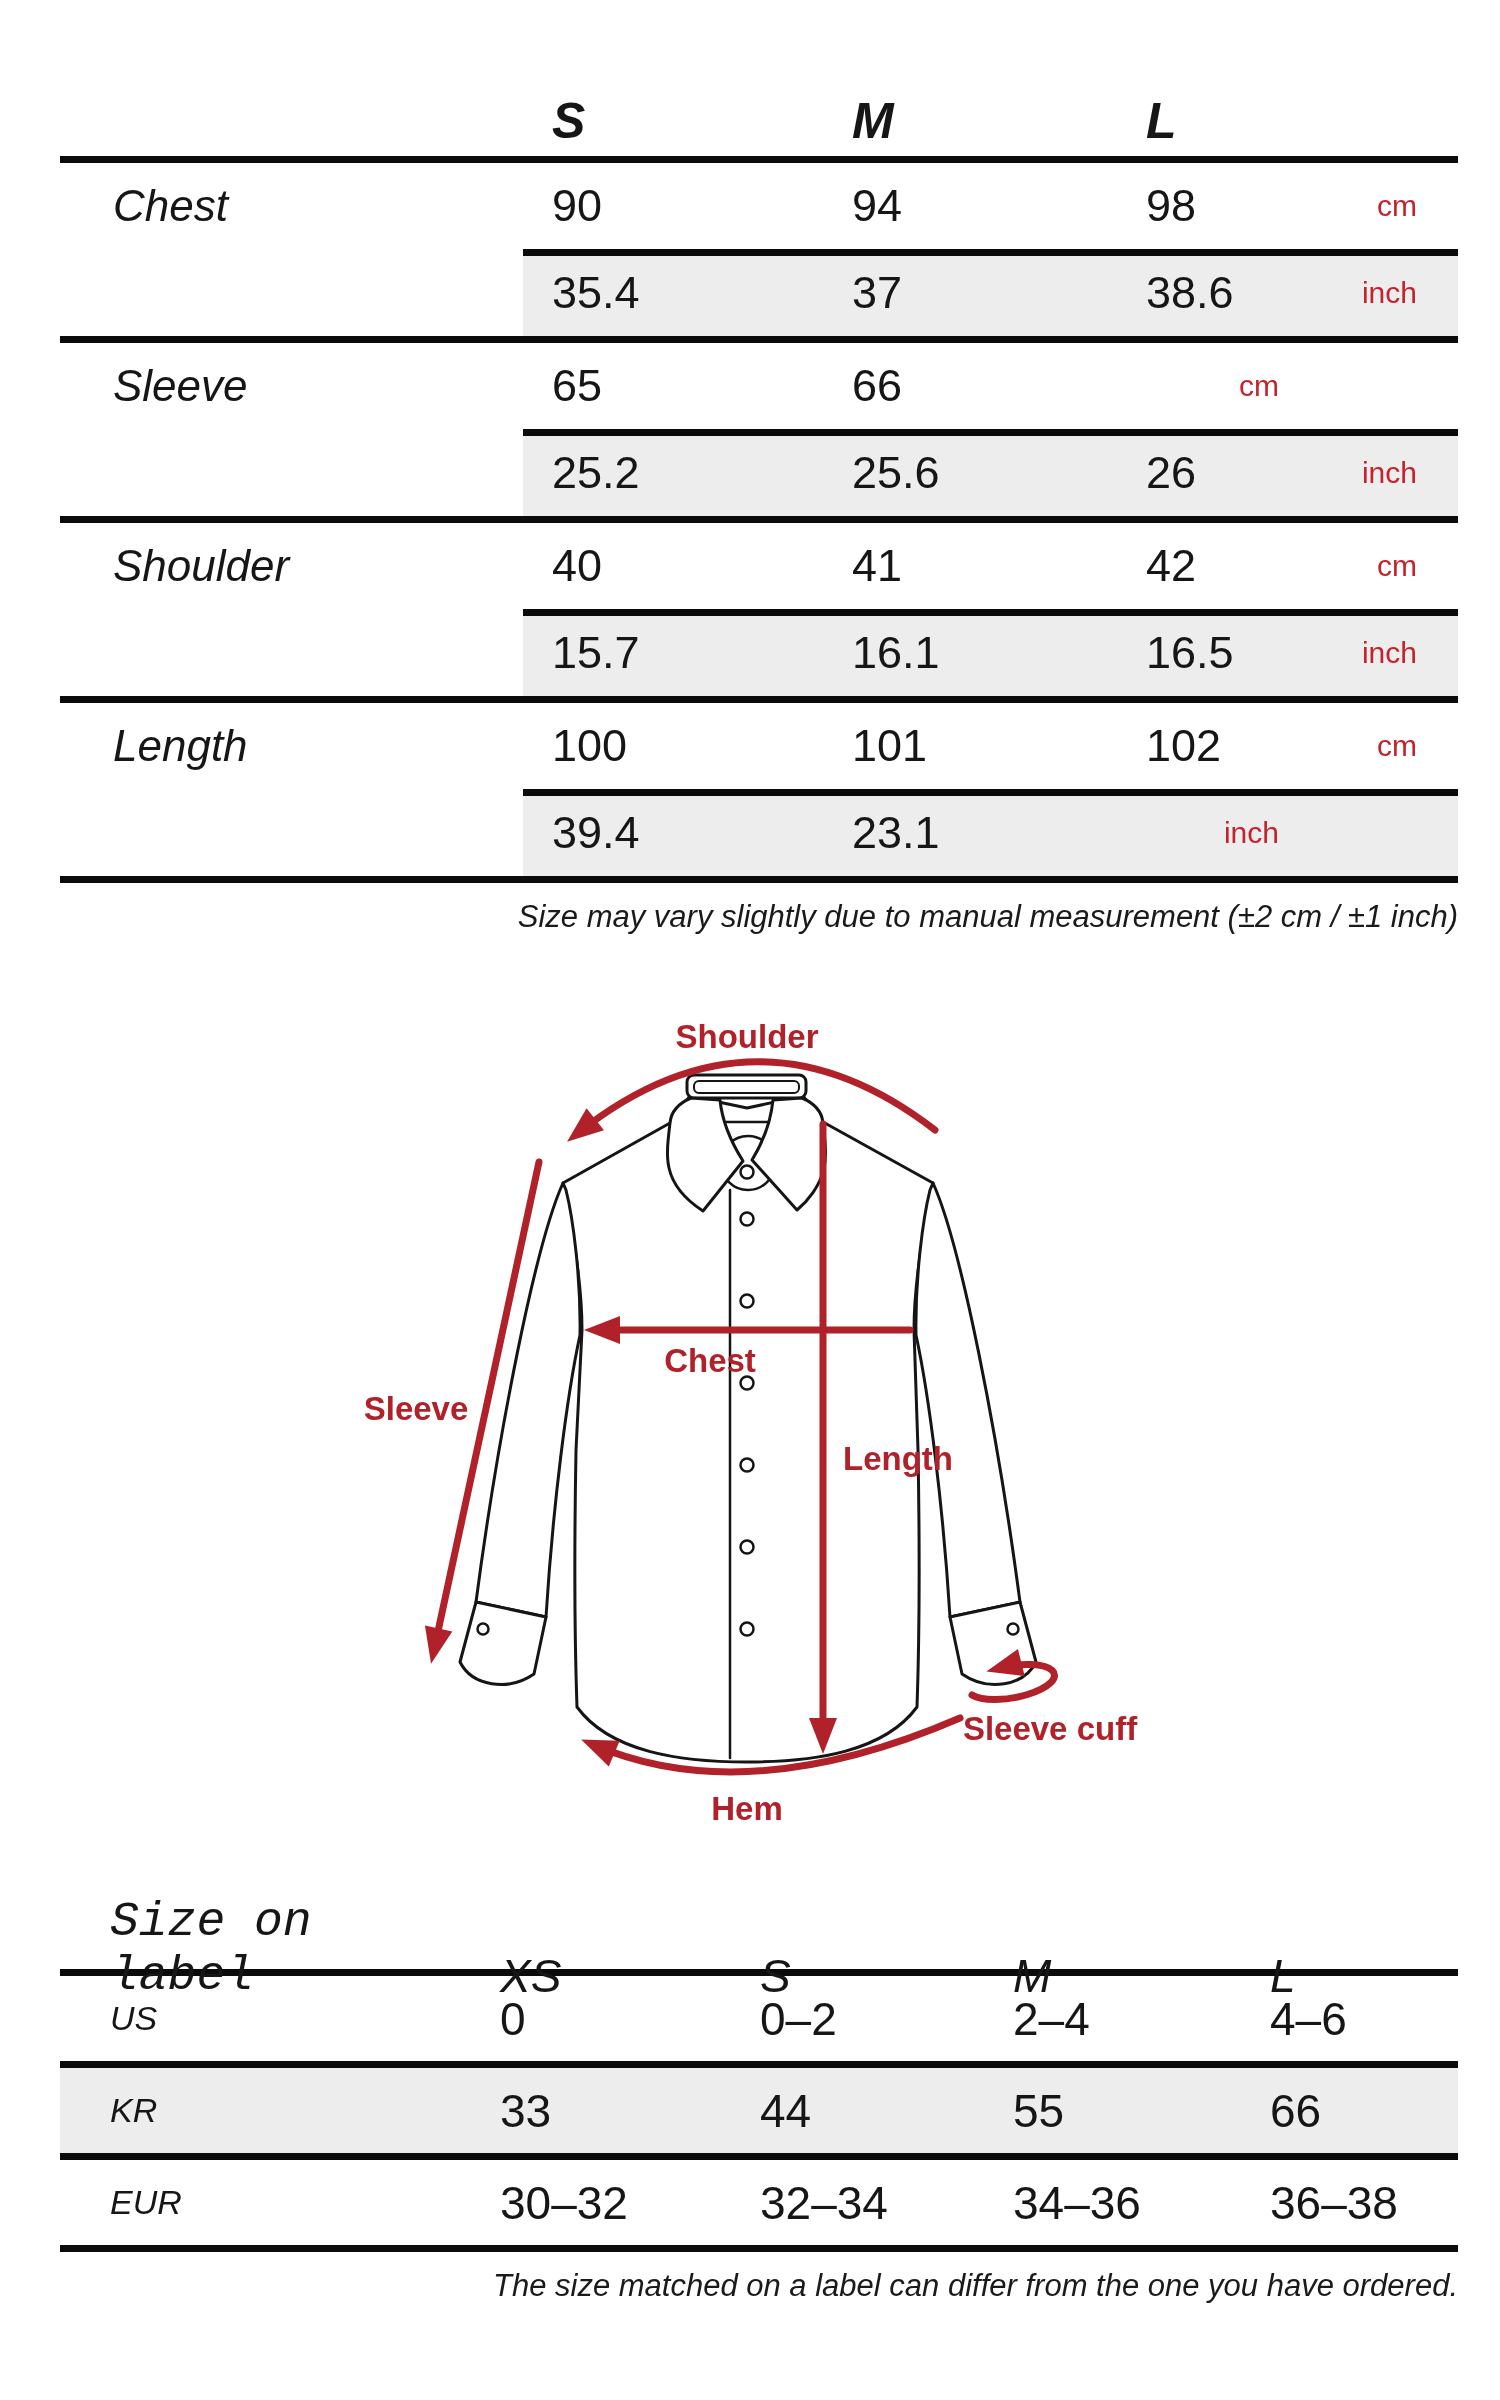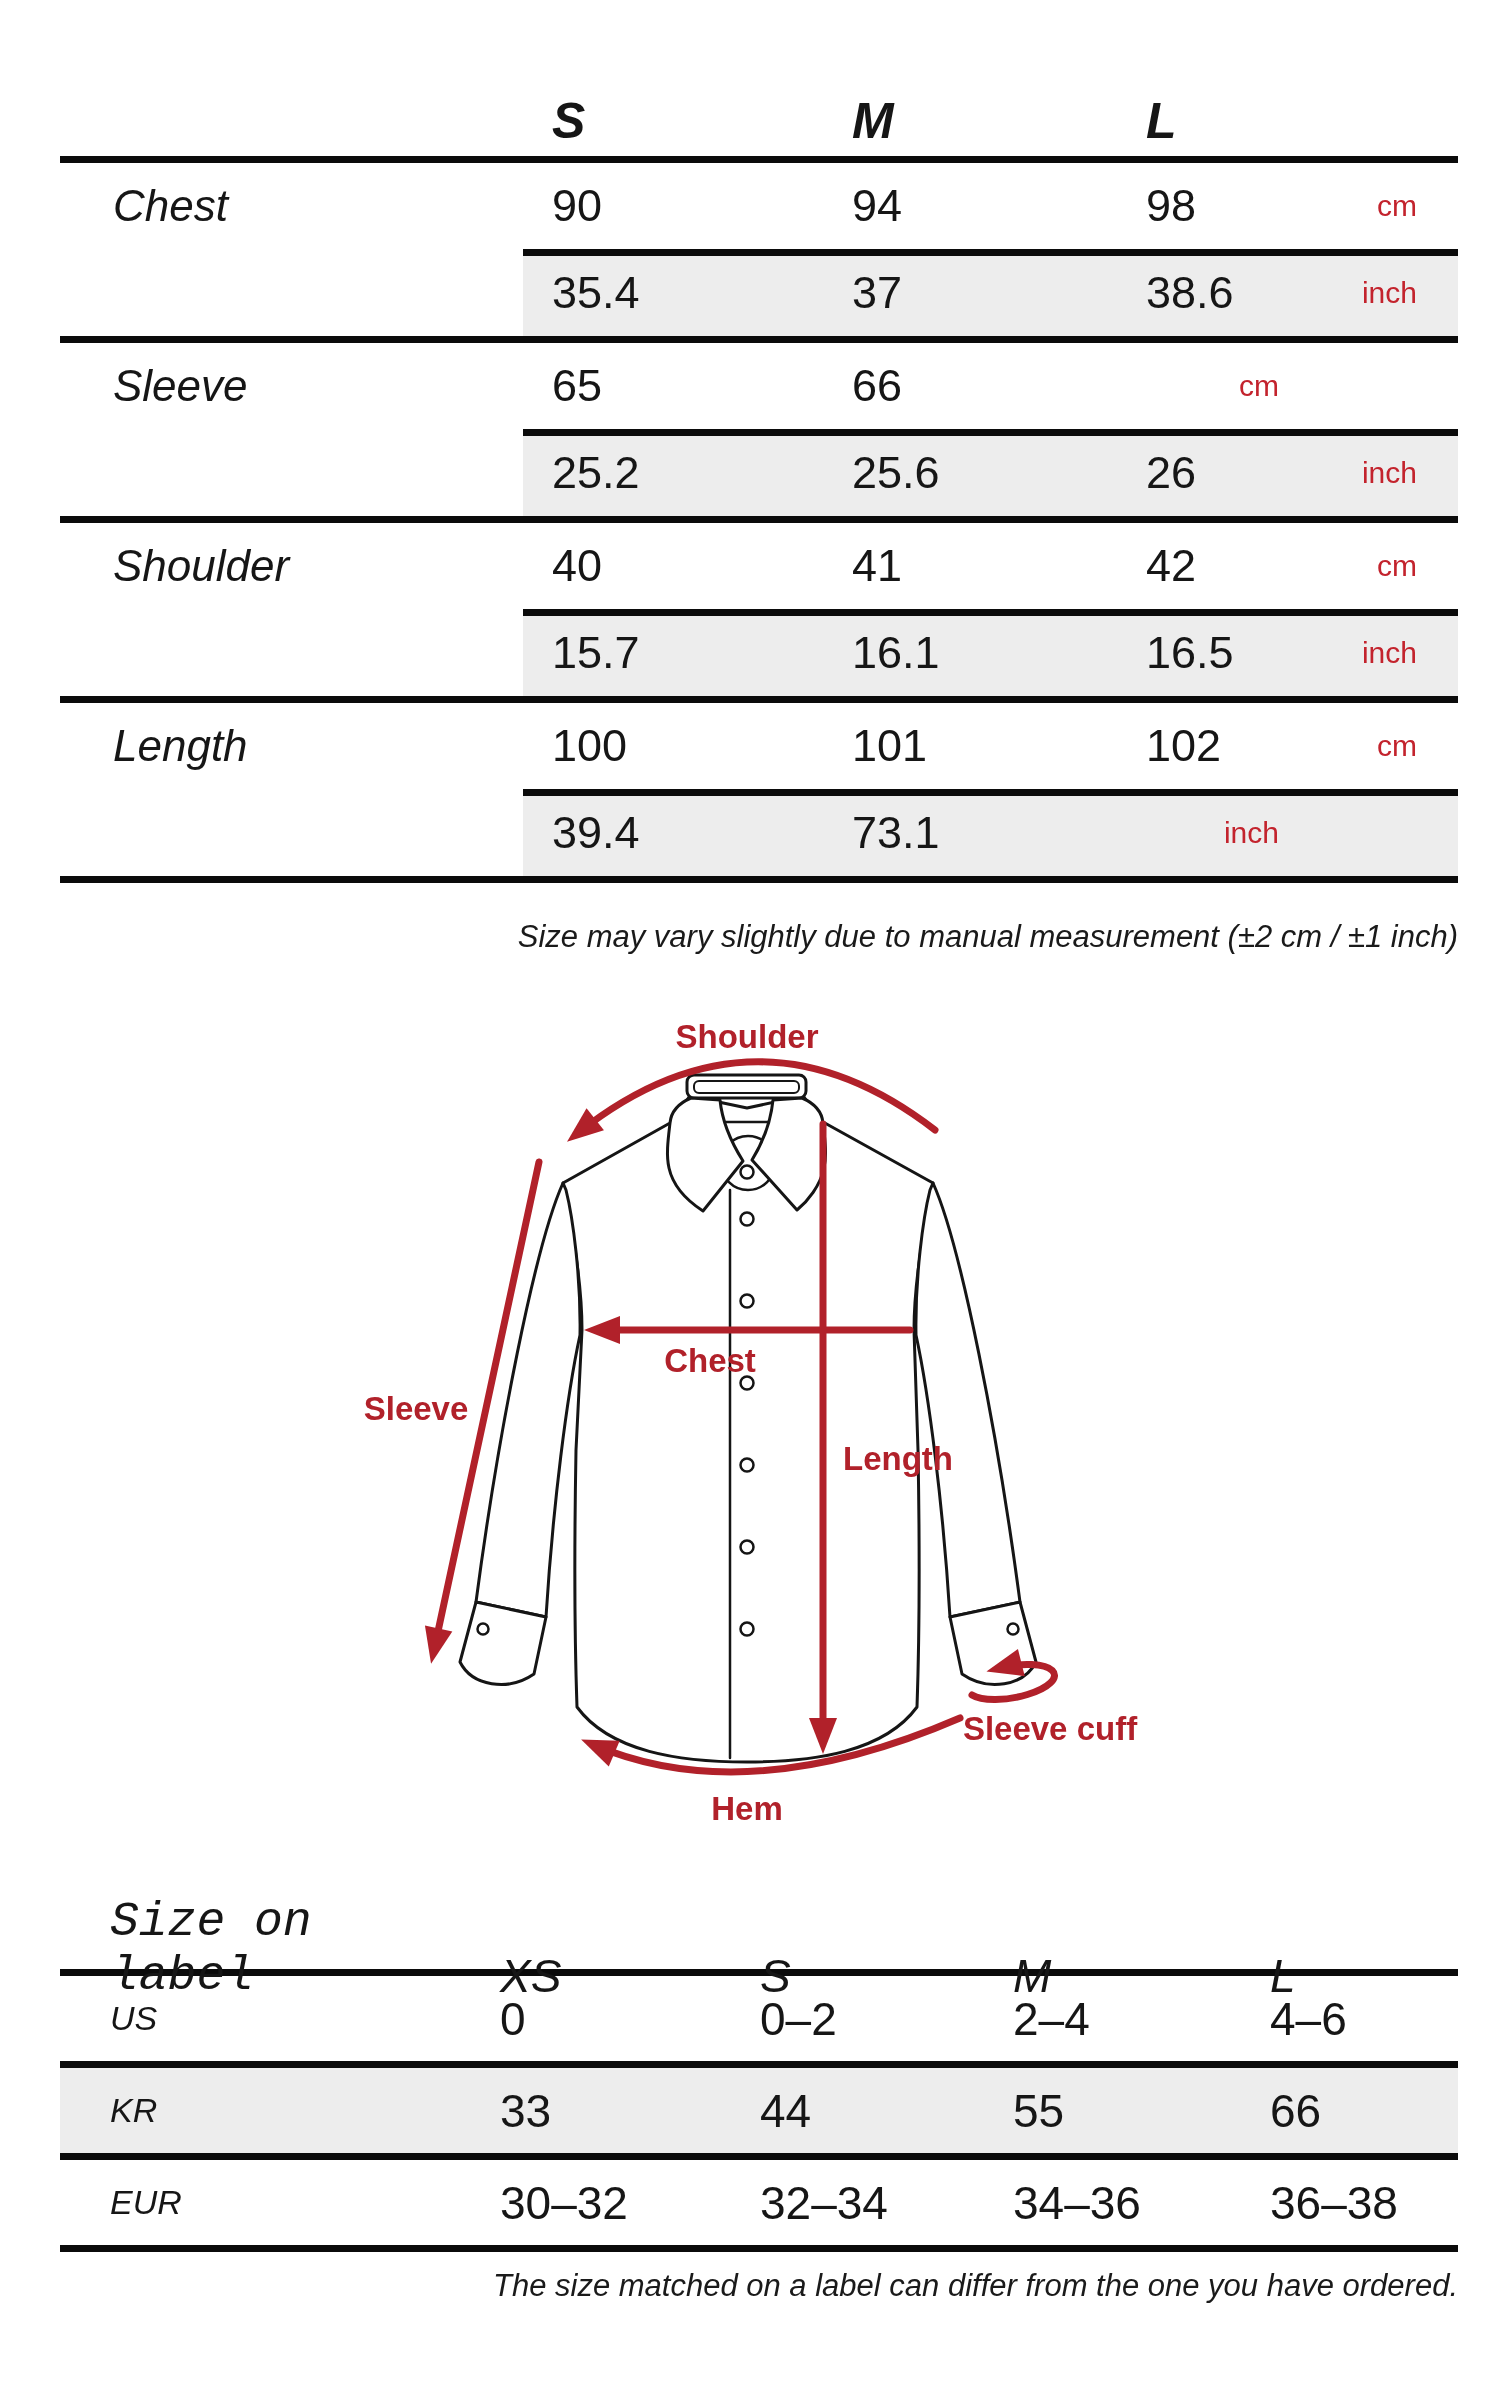--- a/index.html
+++ b/index.html
@@ -18,21 +18,21 @@
   .st-sub.cm{height:86px;}
   .st-sub.inch{height:87px;}
   .st-sub.inch::before{
     content:"";position:absolute;left:463px;right:0;top:0;bottom:0;
     background:#ededed;border-top:7px solid #0b0b0b;box-sizing:border-box;
   }
   .st-sub > *{position:relative;z-index:1;}
   .rlabel{font-style:italic;font-size:44px;padding-left:53px;}
   .val{font-size:45px;padding-left:29px;}
   .unit{font-size:30px;color:#c3232d;justify-self:end;padding-right:41px;}
-  .note{margin-top:36px;text-align:right;font-style:italic;font-size:31px;color:#1a1a1a;}
+  .note{margin-top:16px;text-align:right;font-style:italic;font-size:31px;color:#1a1a1a;}
 
   
   .diagram{position:absolute;left:350px;top:1000px;width:800px;height:880px;}
 
   
   .label-table{position:absolute;left:60px;top:1895px;width:1398px;}
   .lt-grid{display:grid;grid-template-columns:410px 260px 253px 257px 1fr;}
   .lt-header{align-items:end;height:64px;padding-bottom:10px;border-bottom:7px solid #0b0b0b;}
   .lt-header .hl{font-style:italic;font-size:48px;padding-left:50px;font-family:Liberation Mono, monospace;}
   .lt-header .h{font-style:italic;font-size:46px;padding-left:30px;}
@@ -110,21 +110,21 @@
       <div class="st-grid st-sub cm">
         <div class="rlabel">Length</div>
         <div class="val">100</div>
         <div class="val">101</div>
         <div class="val">102</div>
         <div class="unit">cm</div>
       </div>
       <div class="st-grid st-sub inch">
         <div></div>
         <div class="val">39.4</div>
-        <div class="val">73.1</div>
+        <div class="val">23.1</div>
         <div class="unit">inch</div>
       </div>
     </div>
 
     <div class="note">Size may vary slightly due to manual measurement (±2 cm / ±1 inch)</div>
   </div>
 
   <div class="diagram">
     <svg width="800" height="880" viewBox="0 0 800 880" xmlns="http://www.w3.org/2000/svg">
       <defs>

